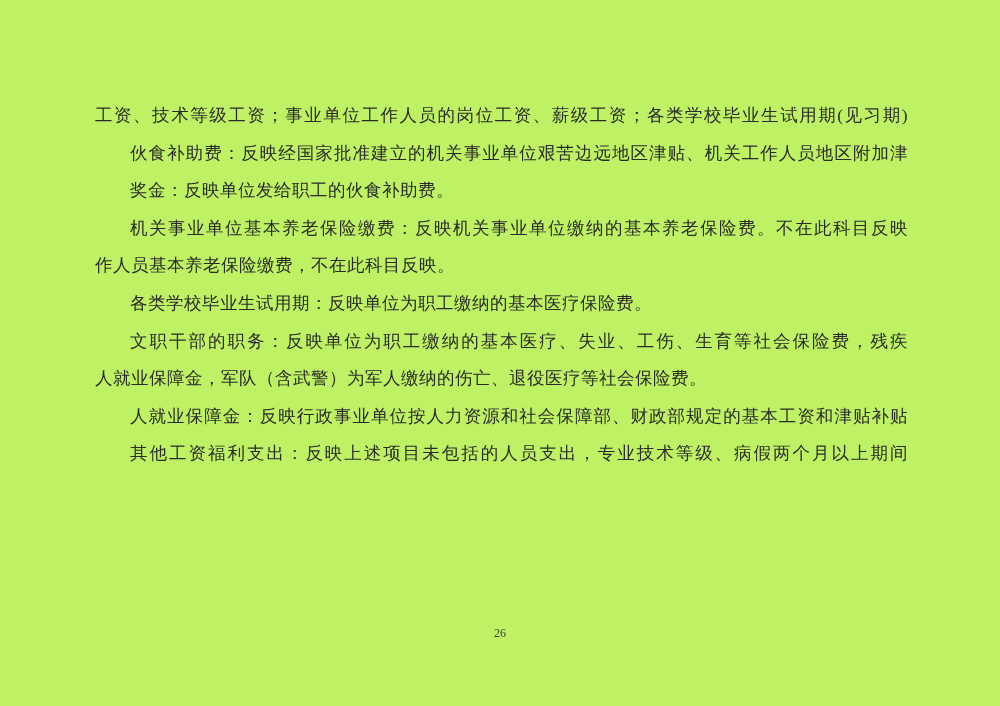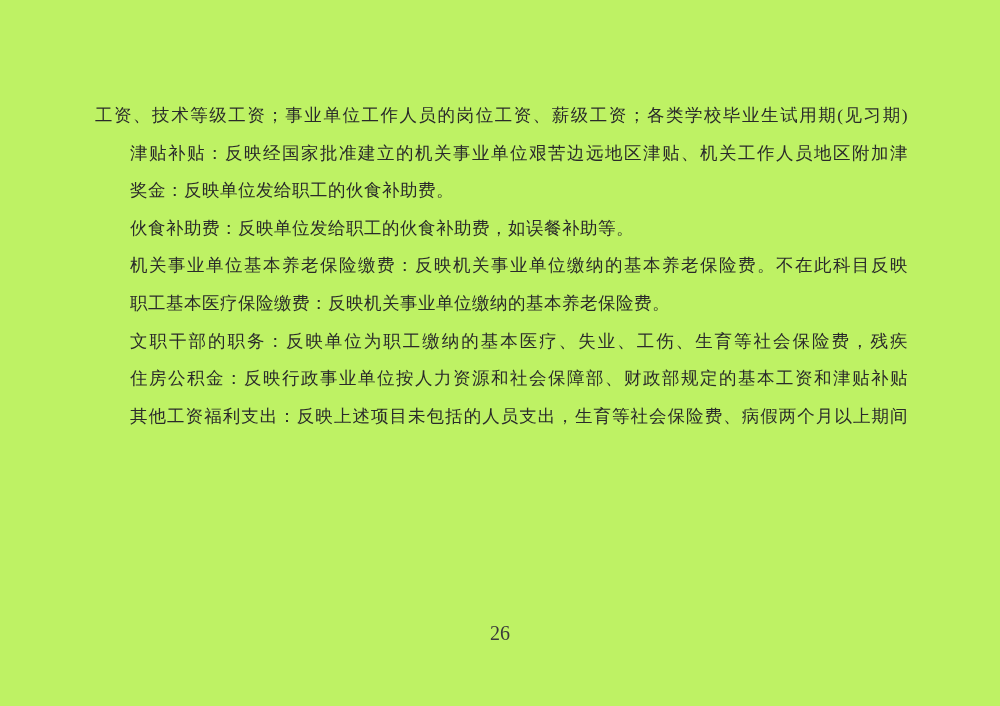--- a/index.html
+++ b/index.html
@@ -44,35 +44,36 @@
   .line.fill.indent {
     padding-left: 0;
     text-indent: 35px;
   }
   .footer {
     position: absolute;
     top: 623px;
     left: 0;
     width: 100%;
     text-align: center;
-    font-size: 20px;
+    font-size: 12px;
     line-height: 20px;
     color: #3a3a3a;
     font-family: "Liberation Serif", "DejaVu Serif", serif;
   }
 </style>
 </head>
 <body>
 
 <div class="page">
   <div class="text-block" id="text-block">
       <div class="line fill">工资、技术等级工资；事业单位工作人员的岗位工资、薪级工资；各类学校毕业生试用期(见习期)</div>
-      <div class="line indent fill">津贴补贴：反映经国家批准建立的机关事业单位艰苦边远地区津贴、机关工作人员地区附加津</div>
+      <div class="line indent fill">伙食补助费：反映经国家批准建立的机关事业单位艰苦边远地区津贴、机关工作人员地区附加津</div>
       <div class="line indent">奖金：反映单位发给职工的伙食补助费。</div>
-      <div class="line indent">伙食补助费：反映单位发给职工的伙食补助费，如误餐补助等。</div>
       <div class="line indent fill">机关事业单位基本养老保险缴费：反映机关事业单位缴纳的基本养老保险费。不在此科目反映</div>
-      <div class="line indent">职工基本医疗保险缴费：反映机关事业单位缴纳的基本养老保险费。</div>
+      <div class="line">作人员基本养老保险缴费，不在此科目反映。</div>
+      <div class="line indent">各类学校毕业生试用期：反映单位为职工缴纳的基本医疗保险费。</div>
       <div class="line indent fill">文职干部的职务：反映单位为职工缴纳的基本医疗、失业、工伤、生育等社会保险费，残疾</div>
-      <div class="line indent fill">住房公积金：反映行政事业单位按人力资源和社会保障部、财政部规定的基本工资和津贴补贴</div>
-      <div class="line indent fill">其他工资福利支出：反映上述项目未包括的人员支出，生育等社会保险费、病假两个月以上期间</div>
+      <div class="line">人就业保障金，军队（含武警）为军人缴纳的伤亡、退役医疗等社会保险费。</div>
+      <div class="line indent fill">人就业保障金：反映行政事业单位按人力资源和社会保障部、财政部规定的基本工资和津贴补贴</div>
+      <div class="line indent fill">其他工资福利支出：反映上述项目未包括的人员支出，专业技术等级、病假两个月以上期间</div>
     </div>
   <div class="footer">26</div>
 </div>
 
 </body></html>

